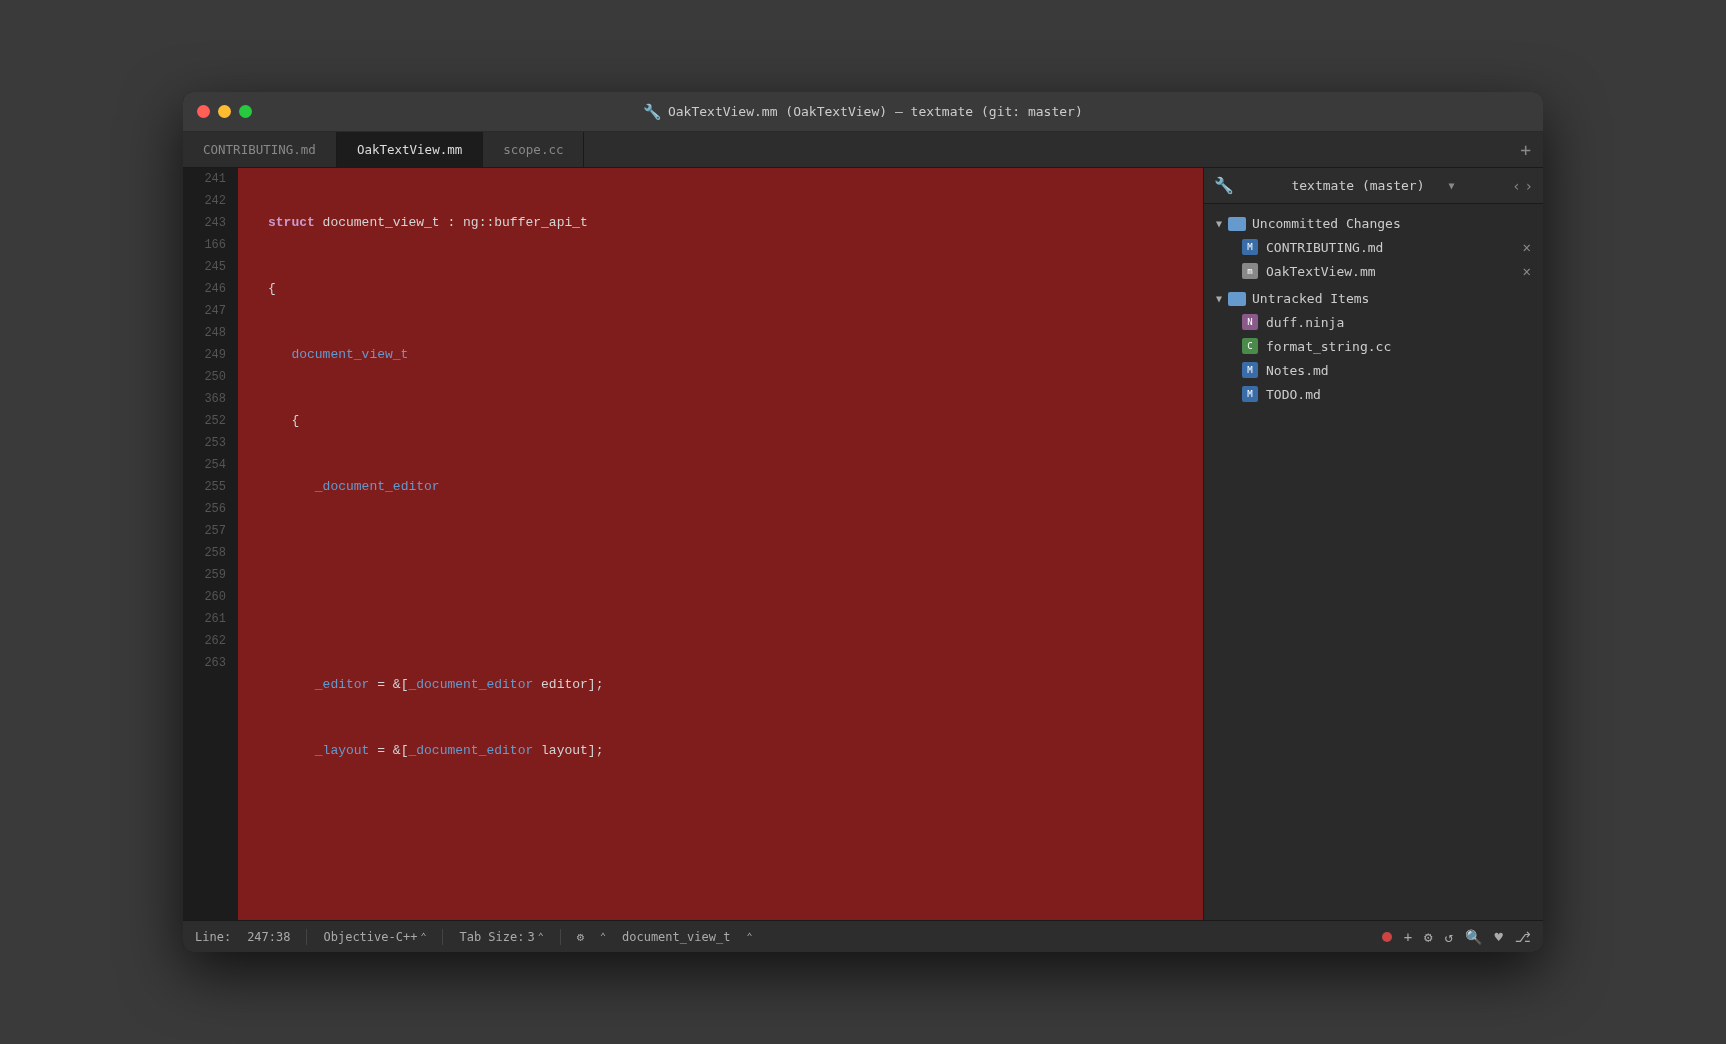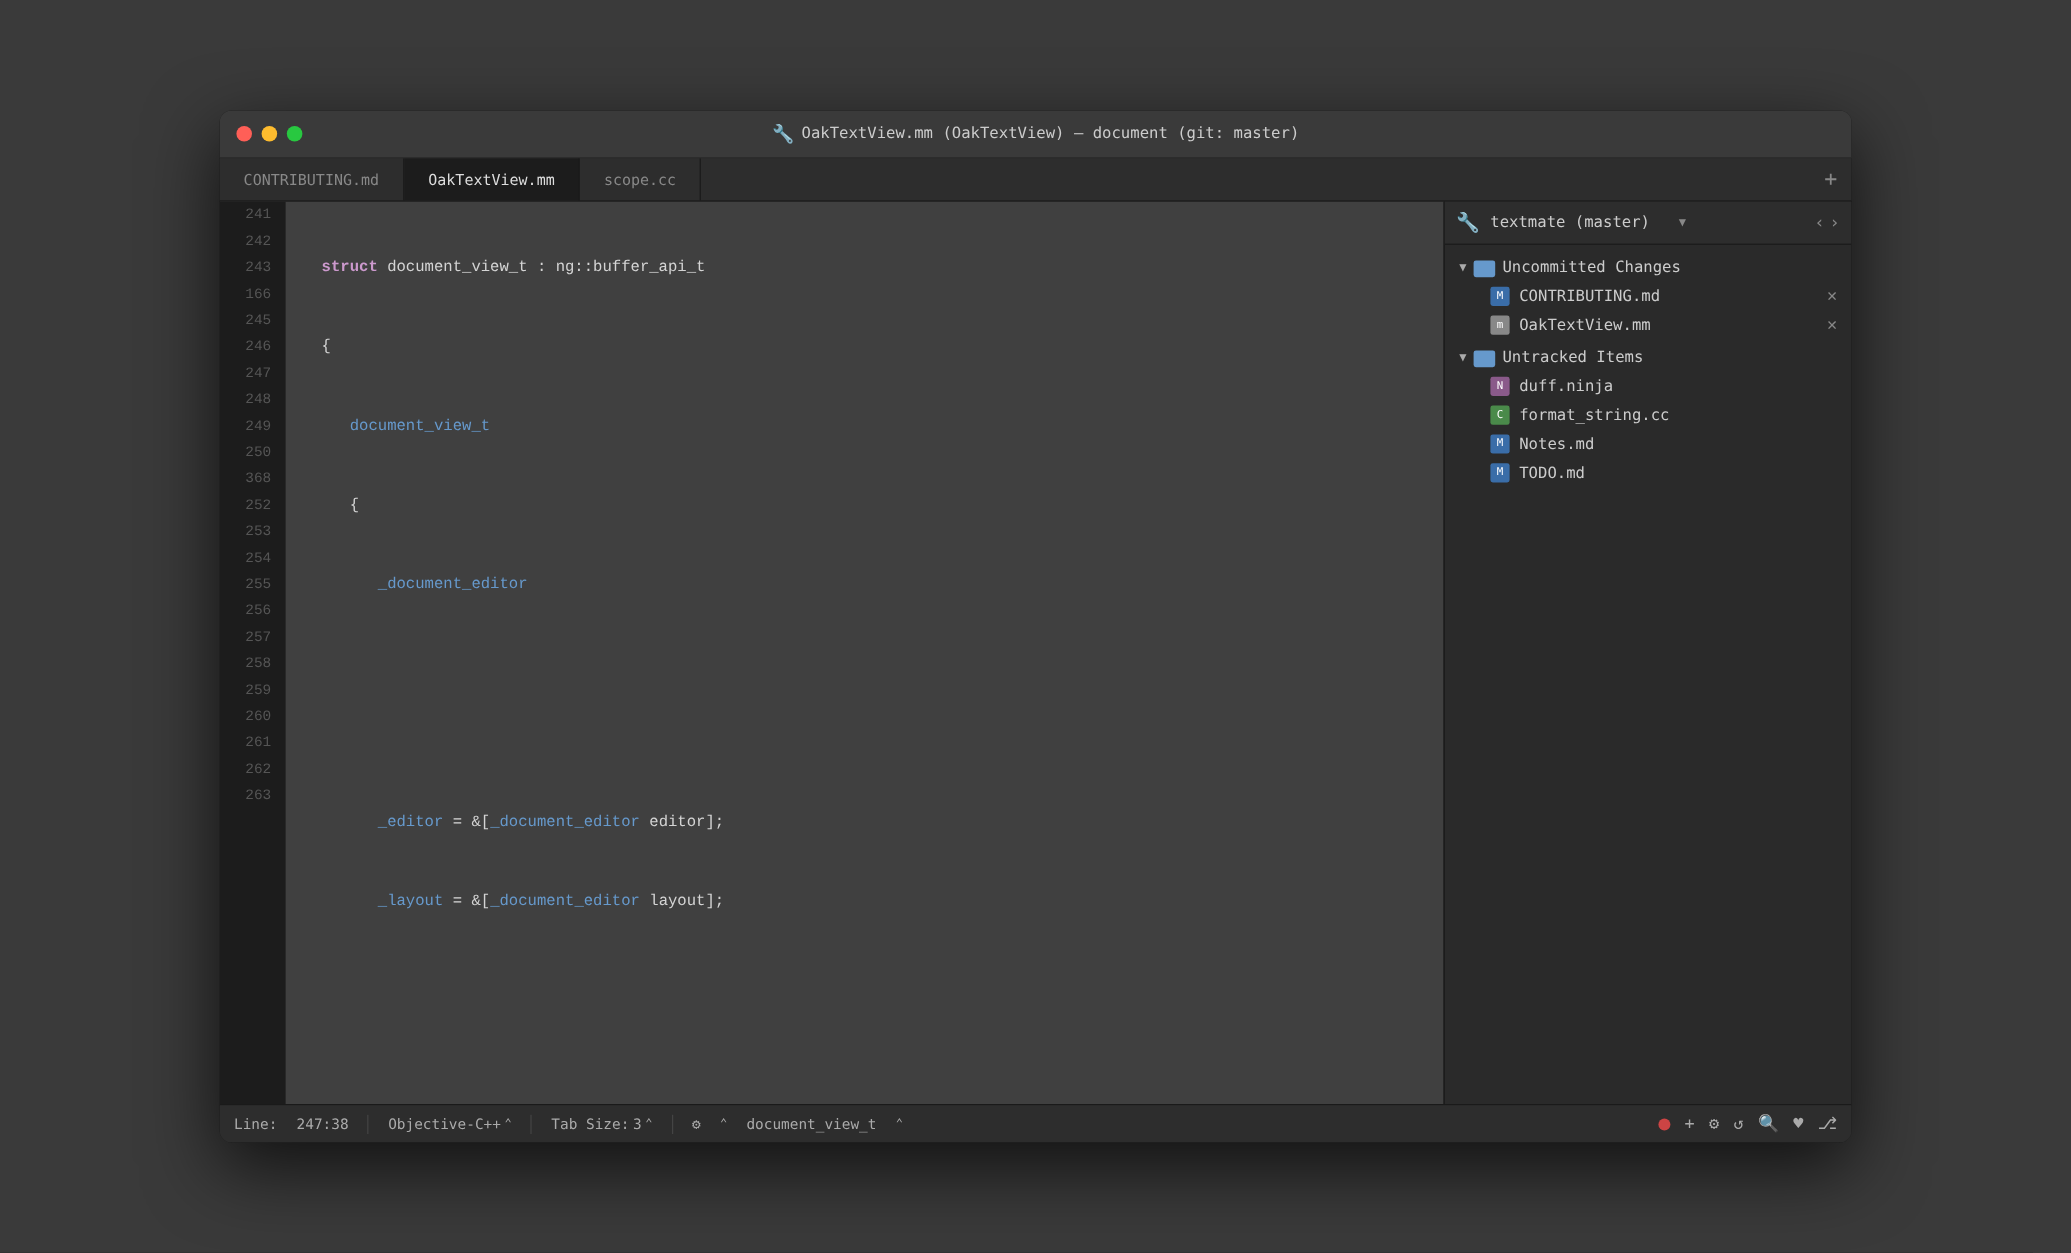--- a/index.html
+++ b/index.html
@@ -93,21 +93,21 @@
     }
     
     .content-area {
       display: flex;
       flex: 1;
       overflow: hidden;
     }
     
     .editor {
       flex: 1;
-      background: #404040;
+      background: #7f1d1d;
       overflow: hidden;
       display: flex;
       flex-direction: column;
     }
     .code-area {
       flex: 1;
       overflow: hidden;
       font-family: 'Menlo', 'Monaco', 'Courier New', monospace;
       font-size: 13px;
       line-height: 22px;
@@ -173,20 +173,21 @@
       gap: 8px;
     }
     .repo-selector {
       display: flex;
       align-items: center;
       gap: 24px;
       color: #ccc;
       font-size: 13px;
       cursor: pointer;
       flex: 1;
+      justify-content: center;
     }
     .chevron-down {
       font-size: 10px;
       color: #888;
     }
     .nav-arrows {
       display: flex;
       gap: 4px;
       color: #888;
     }
@@ -326,21 +327,21 @@
 <div class="window">
 
   <div class="titlebar">
     <div class="traffic-lights">
       <div class="traffic-light tl-close"></div>
       <div class="traffic-light tl-min"></div>
       <div class="traffic-light tl-max"></div>
     </div>
     <div class="titlebar-title">
       <span style="font-size:15px;">🔧</span>
-      <span>OakTextView.mm (OakTextView) — document (git: master)</span>
+      <span>OakTextView.mm (OakTextView) — textmate (git: master)</span>
     </div>
   </div>
 
   <div class="tabs-bar">
     <div class="tab">
       <span>CONTRIBUTING.md</span>
     </div>
     <div class="tab active">
       <span>OakTextView.mm</span>
     </div>

